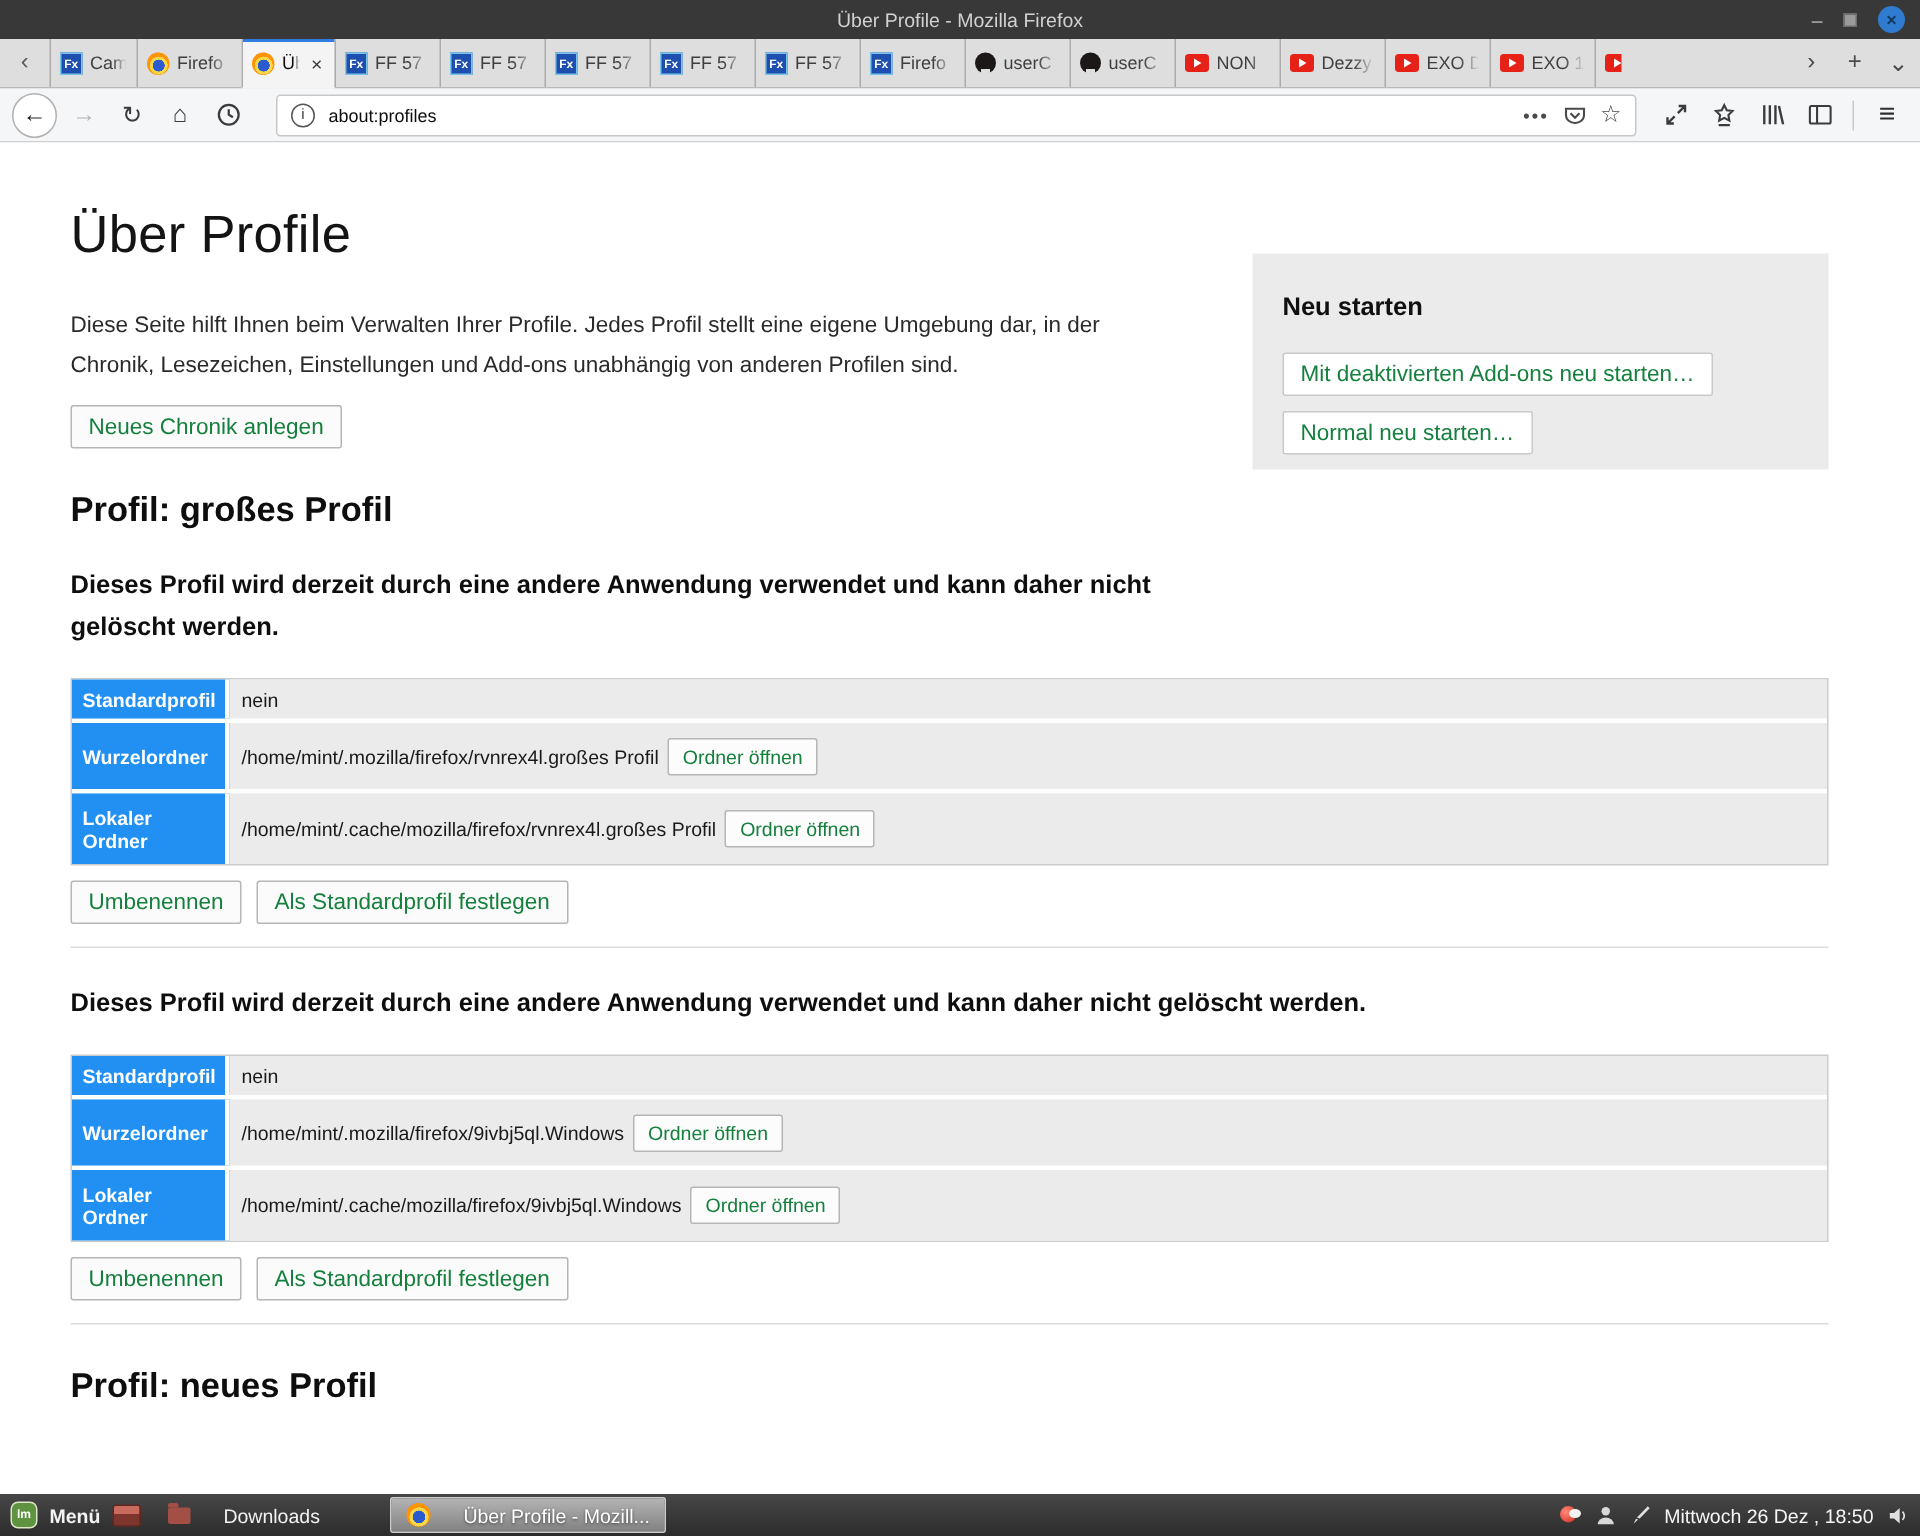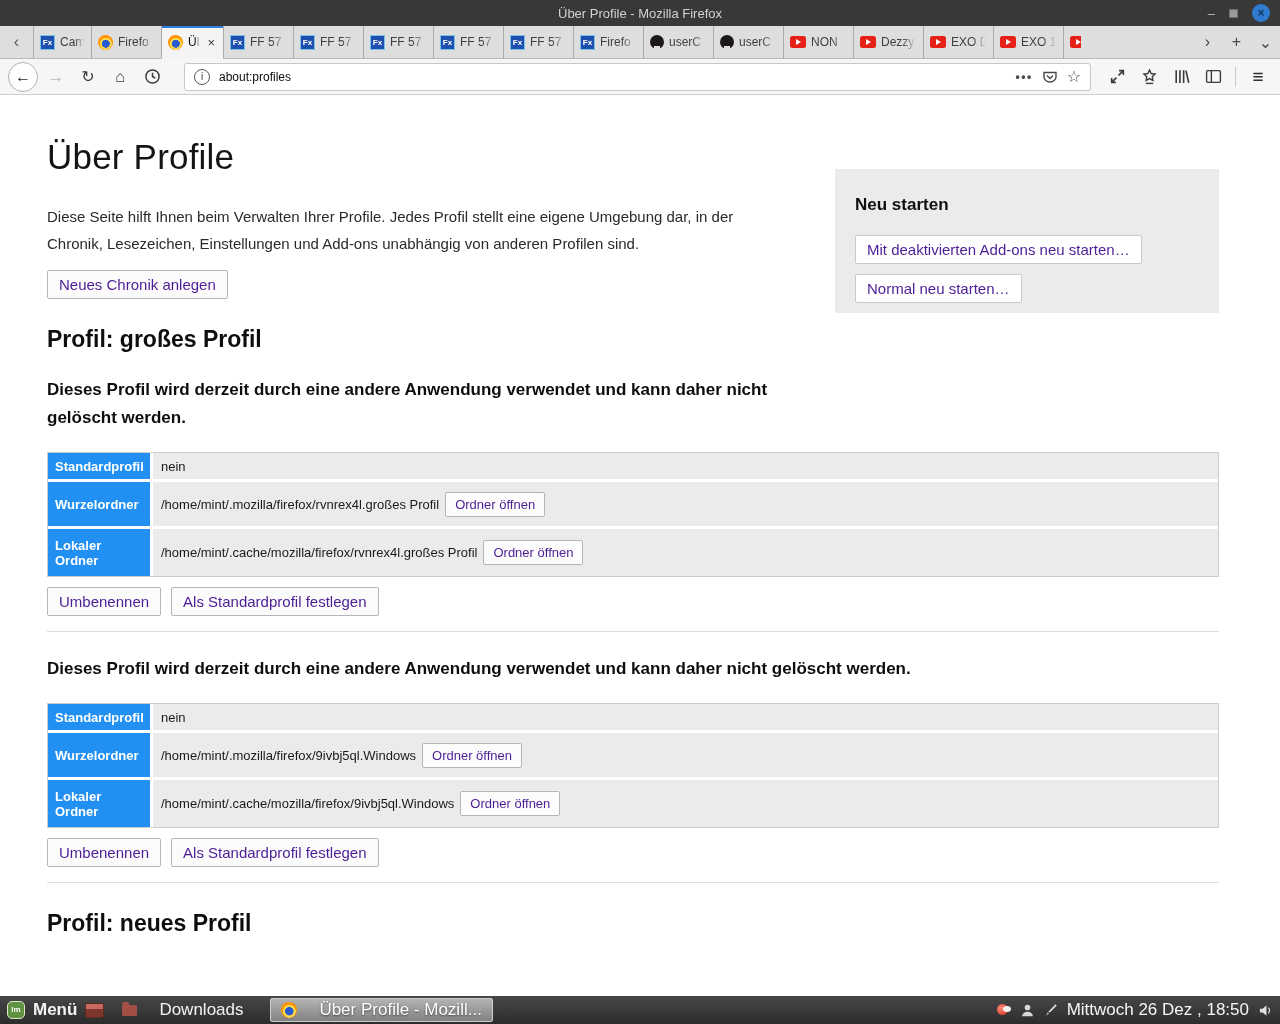--- a/index.html
+++ b/index.html
@@ -65,21 +65,21 @@
   .url-icon svg{width:16px;height:16px}
   .star-glyph{font-size:16px;color:#4a4a4a;line-height:1}
   .nav-sep{width:1px;height:20px;background:#c9c9c9;margin:0 4px;flex:0 0 auto}
   .hamburger{font-size:19px;color:#2f2f2f}
 
   
   .content{flex:1;background:#fff;position:relative;padding:0 61px 0 47px;overflow:hidden;color:#111}
   .page-h1{font-size:35px;font-weight:400;color:#141414;margin-top:42px;letter-spacing:.2px}
   .intro{margin-top:26px;font-size:15px;line-height:27px;color:#2a2a2a;max-width:745px}
   .btn{display:inline-block;background:#fbfbfb;border:1px solid #b6b6b6;border-radius:2px;
-    font-size:15px;color:#4c1d95;padding:5px 11px;font-family:inherit;cursor:default;width:fit-content}
+    font-size:15px;color:#15803d;padding:5px 11px;font-family:inherit;cursor:default;width:fit-content}
   .create-btn{margin-top:13px}
   .restart-box{position:absolute;top:74px;right:61px;width:384px;height:144px;background:#ebebeb;
     padding:14px 20px}
   .restart-title{font-size:17px;font-weight:700;margin:12px 0 20px;color:#101010}
   .restart-box .btn{display:block;margin-bottom:10px;background:#fff;border-color:#c9c9c9}
   .profile-h{font-size:23px;font-weight:700;margin-top:27px;color:#0e0e0e}
   .warning{font-size:17px;font-weight:700;margin-top:23px;line-height:28px;color:#0e0e0e}
   .warning.narrow{max-width:752px}
   .ptable{margin-top:20px;border:1px solid #ccc;background:#fff}
   .prow{display:flex;background:#ebebeb;border-bottom:3px solid #fff}
@@ -88,21 +88,21 @@
   .prow.tall{min-height:47px}
   .pcell-label{width:105px;flex:0 0 105px;background:#2190f2;color:#fff;font-weight:700;
     font-size:13px;display:flex;align-items:center;padding:0 7px;border-right:3px solid #fff}
   .pcell-value{flex:1;display:flex;align-items:center;gap:6px;padding:5px 8px;font-size:13px;color:#1a1a1a}
   .btn.small{font-size:13px;padding:4px 9px;background:#fcfcfc}
   .actions{margin-top:10px;display:flex;gap:10px}
   .sep{border:none;border-top:1px solid #dcdcdc;margin:15px 0 0}
 
   
   .taskbar{height:28px;flex:0 0 auto;display:flex;align-items:center;gap:8px;padding:0 7px;
-    background:linear-gradient(#474747,#2c2c2c);color:#eee;font-size:17px}
+    background:linear-gradient(#474747,#2c2c2c);color:#eee;font-size:13px}
   .mint-btn{display:flex;align-items:center;gap:8px;font-weight:700;color:#f2f2f2}
   .mint-logo{width:18px;height:18px;border-radius:5px;background:#5f9241;border:1.5px solid #d9e8c8;
     color:#fff;font:700 8px/15px "Liberation Sans",sans-serif;text-align:center}
   .mint-logo::after{content:"lm"}
   .launcher{width:19px;height:15px;border-radius:2px;border:1px solid #5e2822;
     background:linear-gradient(#c96a5f 40%,#7e352e 41%)}
   .win-btn{display:flex;align-items:center;gap:22px;padding:3px 10px;height:24px;min-width:150px;
     border-radius:2px;color:#f2f2f2;white-space:nowrap;overflow:hidden}
   .win-btn.active{background:linear-gradient(#b3b3b3,#828282);border:1px solid #cdcdcd;
     color:#fff;text-shadow:0 1px 2px rgba(0,0,0,.55);min-width:160px}

